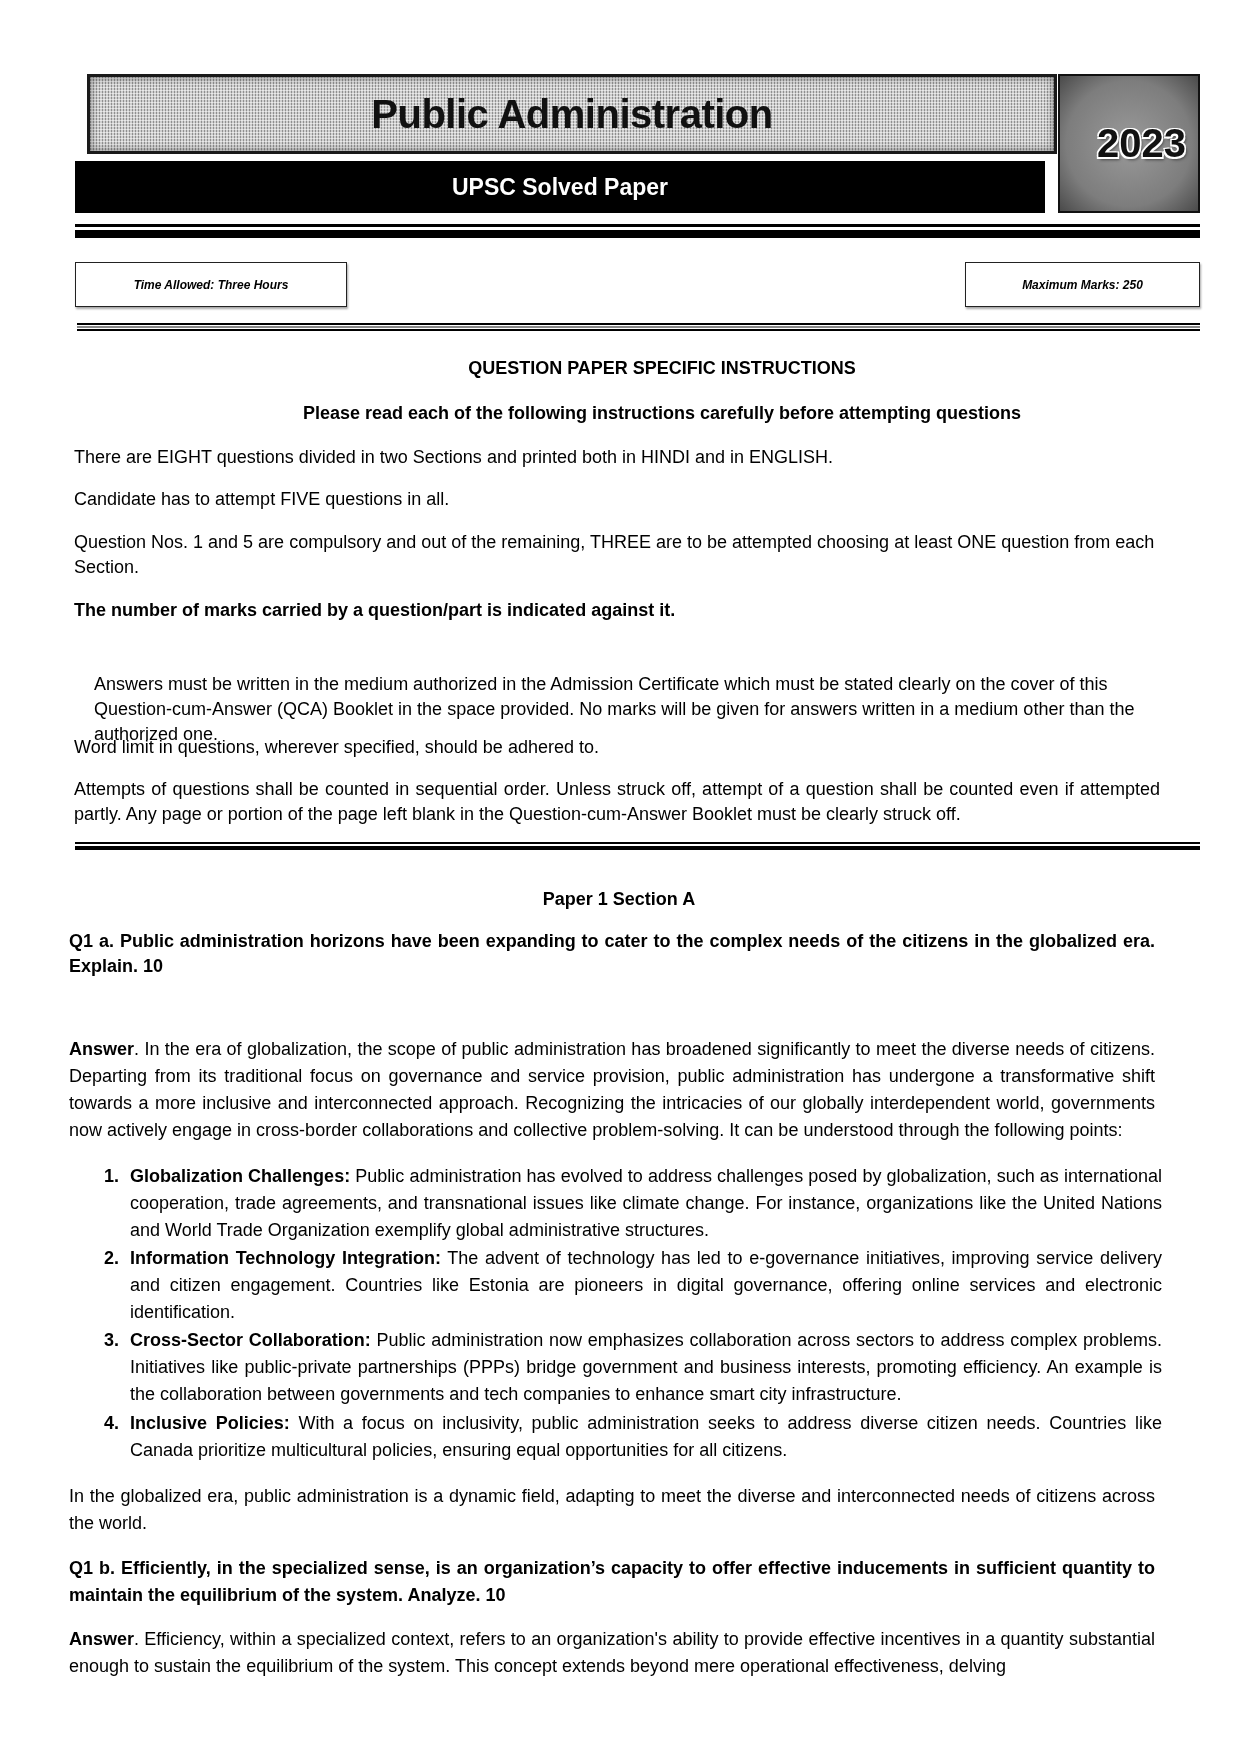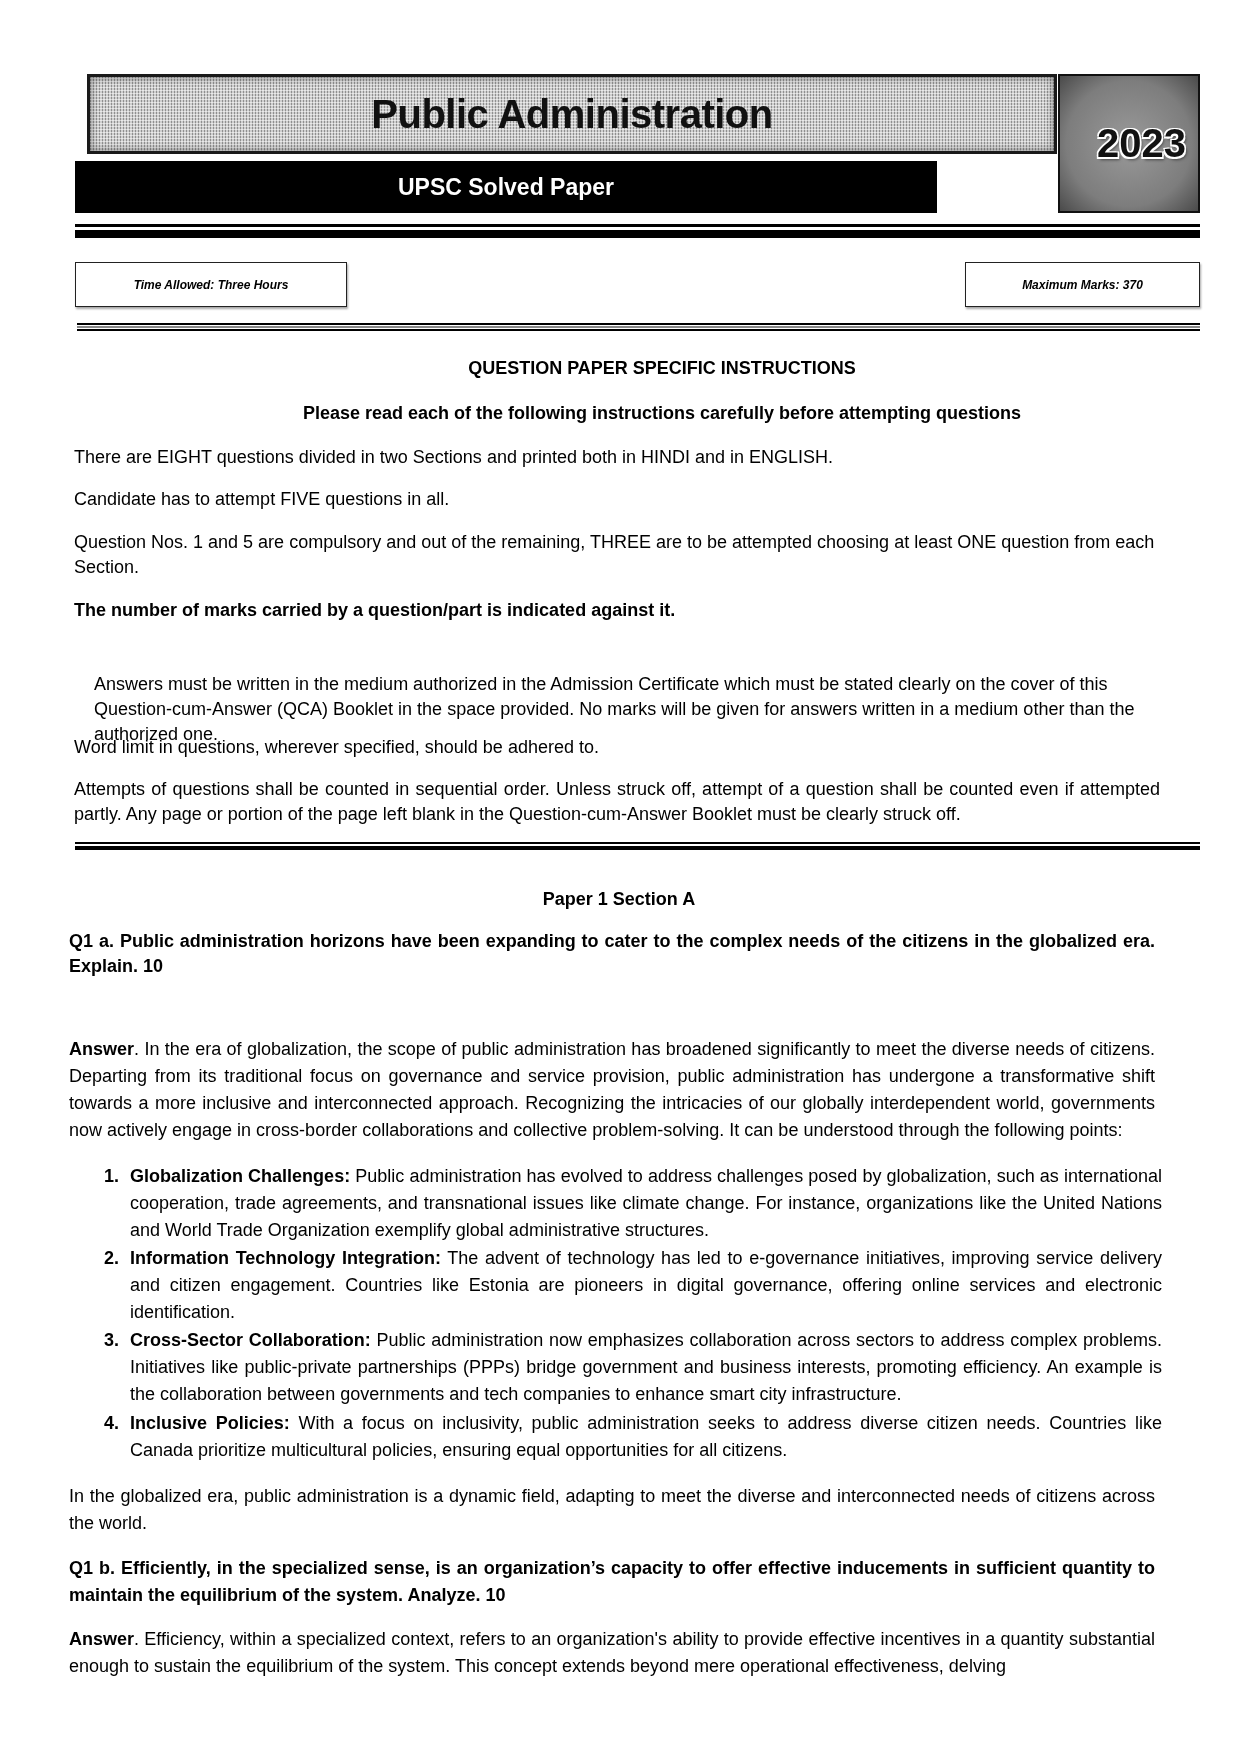--- a/index.html
+++ b/index.html
@@ -10,21 +10,21 @@
   
   .title-box { left: 75px; top: 74px; width: 970px; height: 80px; box-sizing: border-box;
     border: 3px solid #1a1a1a;
     background-color: #cfcfcf;
     background-image:
       repeating-linear-gradient(0deg, rgba(255,255,255,0.55) 0 1px, transparent 1px 3px),
       repeating-linear-gradient(90deg, rgba(80,80,80,0.5) 0 1px, transparent 1px 3px);
     box-shadow: inset 0 0 10px rgba(0,0,0,0.45);
     display: flex; align-items: center; justify-content: center; margin-left: 12px; }
   .title-text { font-weight: bold; font-size: 40px; letter-spacing: -0.5px; color: #111; }
-  .subtitle-band { left: 75px; top: 161px; width: 862px; height: 52px; background: #000;
+  .subtitle-band { left: 75px; top: 161px; width: 970px; height: 52px; background: #000;
     display: flex; align-items: center; justify-content: center; }
   .subtitle-text { color: #fff; font-weight: bold; font-size: 23px; }
   .year-box { left: 1058px; top: 74px; width: 142px; height: 139px; box-sizing: border-box;
     border: 2px solid #111;
     background: radial-gradient(circle at 50% 50%, #9a9a9a 0%, #7d7d7d 65%, #4a4a4a 100%);
     display: flex; align-items: center; justify-content: center; padding-left: 25px; }
   .year-text { font-weight: bold; font-size: 40px; color: #111;
     text-shadow: -1.5px -1.5px 0 #fff, 1.5px -1.5px 0 #fff, -1.5px 1.5px 0 #fff, 1.5px 1.5px 0 #fff, 2px 3px 3px rgba(0,0,0,0.5); }
 
   .rule-thin { height: 3px; background: #000; }
@@ -61,21 +61,21 @@
   <span class="year-text">2023</span>
 </div>
 
 <div class="abs rule-thin" style="left:75px; top:224px; width:1125px;"></div>
 <div class="abs rule-thick" style="left:75px; top:230px; width:1125px;"></div>
 
 <div class="abs meta-box meta-left">
   <span>Time Allowed: Three Hours</span>
 </div>
 <div class="abs meta-box meta-right">
-  <span>Maximum Marks: 370</span>
+  <span>Maximum Marks: 250</span>
 </div>
 
 <div class="abs" style="left:77px; top:323px; width:1123px; height:2px; background:#000;"></div>
 <div class="abs" style="left:77px; top:326px; width:1123px; height:2px; background:#888;"></div>
 <div class="abs" style="left:77px; top:329px; width:1123px; height:2px; background:#000;"></div>
 
 <div class="abs text bold center" style="left:74px; top:356px; width:1176px;">QUESTION PAPER SPECIFIC INSTRUCTIONS</div>
 <div class="abs text bold center" style="left:74px; top:401px; width:1176px;">Please read each of the following instructions carefully before attempting questions</div>
 
 <div class="abs text para" style="top:445px;">There are EIGHT questions divided in two Sections and printed both in HINDI and in ENGLISH.</div>

